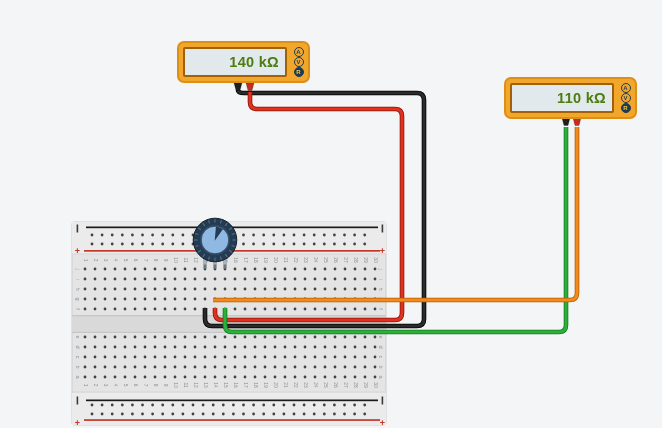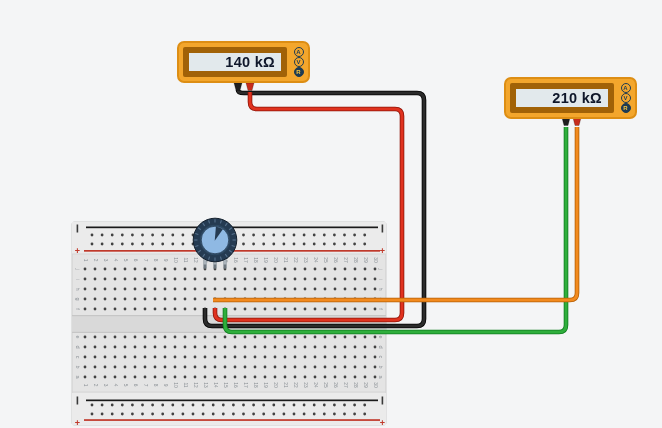--- a/index.html
+++ b/index.html
@@ -4,24 +4,24 @@
 <style>
   html,body{margin:0;padding:0;background:#f4f5f6;}
   .stage{position:relative;width:662px;height:428px;background:#f4f5f6;overflow:hidden;
          font-family:"Liberation Sans",sans-serif;}
   #circuit-svg{position:absolute;left:0;top:0;}
   .multimeter{position:absolute;width:133px;height:42px;background:#f3a62c;
               border:2px solid #dd8e14;border-radius:7px;box-sizing:border-box;}
   .mm1{left:177px;top:41px;}
   .mm2{left:504px;top:77px;}
   .mm-screen{position:absolute;left:4px;top:4px;bottom:4px;width:104px;
-             background:#e2e9ec;border:6px solid #a16207;border-radius:2px;
+             background:#e2e9ec;border:2px solid #a16207;border-radius:2px;
              display:flex;align-items:center;justify-content:flex-end;
              padding-right:6px;box-sizing:border-box;
-             font-weight:bold;font-size:14.5px;color:#0f172a;letter-spacing:.3px;}
+             font-weight:bold;font-size:14.5px;color:#4d7c0f;letter-spacing:.3px;}
   .mm-buttons{position:absolute;right:3px;top:4px;bottom:4px;width:13px;
               display:flex;flex-direction:column;justify-content:space-between;align-items:center;}
   .mm-btn{width:10px;height:10px;border-radius:50%;border:1.5px solid #1d3b53;
           color:#1d3b53;font-size:6px;font-weight:bold;line-height:1;
           display:flex;align-items:center;justify-content:center;box-sizing:border-box;}
   .mm-btn.active{background:#1d3b53;color:#f5c542;}
 </style>
 </head>
 <body>
 
@@ -606,21 +606,21 @@
     </div>
     <div class="mm-buttons">
       <div class="mm-btn">A</div>
       <div class="mm-btn">V</div>
       <div class="mm-btn active">R</div>
     </div>
   </div>
 
   <div class="multimeter mm2">
     <div class="mm-screen">
-      <span>210 kΩ</span>
+      <span>110 kΩ</span>
     </div>
     <div class="mm-buttons">
       <div class="mm-btn">A</div>
       <div class="mm-btn">V</div>
       <div class="mm-btn active">R</div>
     </div>
   </div>
 
 </div>
 

